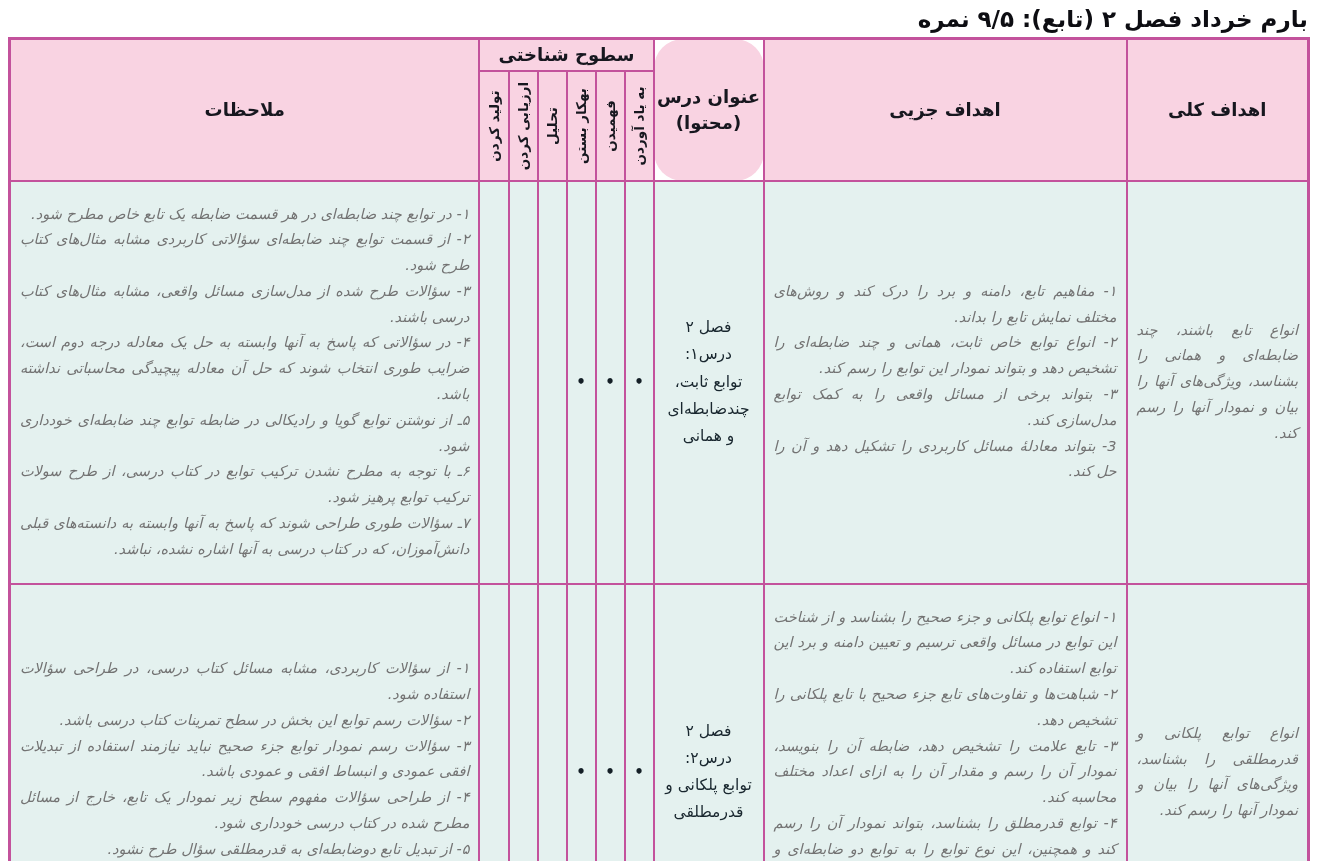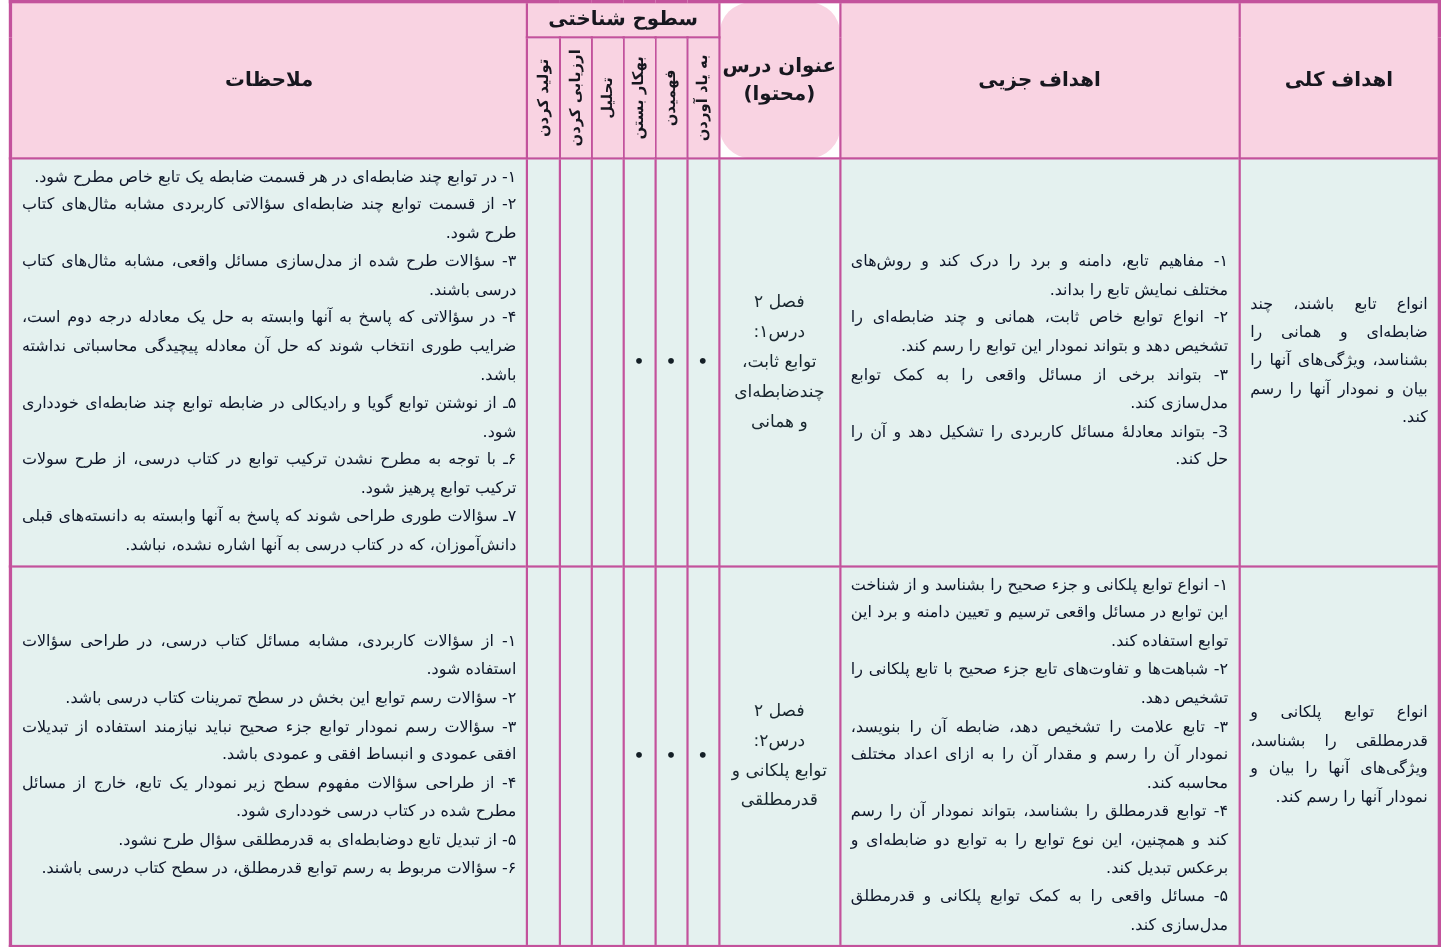--- a/index.html
+++ b/index.html
@@ -53,24 +53,25 @@
     font-size: 13.5px;
     font-weight: bold;
     color: #17171f;
   }
   tbody td { background: #e4f1ef; vertical-align: middle; }
   tr.r1 { height: 358px; }
   tr.r2 { height: 306px; }
   td.cell {
     font-size: 14.5px;
     line-height: 1.78;
-    padding: 4px 9px;
+    padding: 20px 9px;
     text-align: justify;
     white-space: pre-line;
-    color: #0f172a;
+    color: #737373;
+    font-style: italic;
   }
   td.lesson-cell {
     text-align: center;
     white-space: pre-line;
     font-size: 15.5px;
     line-height: 1.75;
     padding: 2px;
     color: #18262e;
   }
   td.dot-cell {
@@ -79,20 +80,21 @@
     font-size: 15px;
     font-weight: bold;
     color: #141f26;
   }
 </style>
 </head>
 <body>
 
 <div class="page">
 
+  <div class="title">بارم خرداد فصل ۲ (تابع): ۹/۵ نمره</div>
 
   <table class="rubric">
     <colgroup>
       <col style="width:182px">
       <col style="width:363px">
       <col style="width:110px">
       <col style="width:29px">
         <col style="width:29px">
         <col style="width:29px">
       <col style="width:29px">

